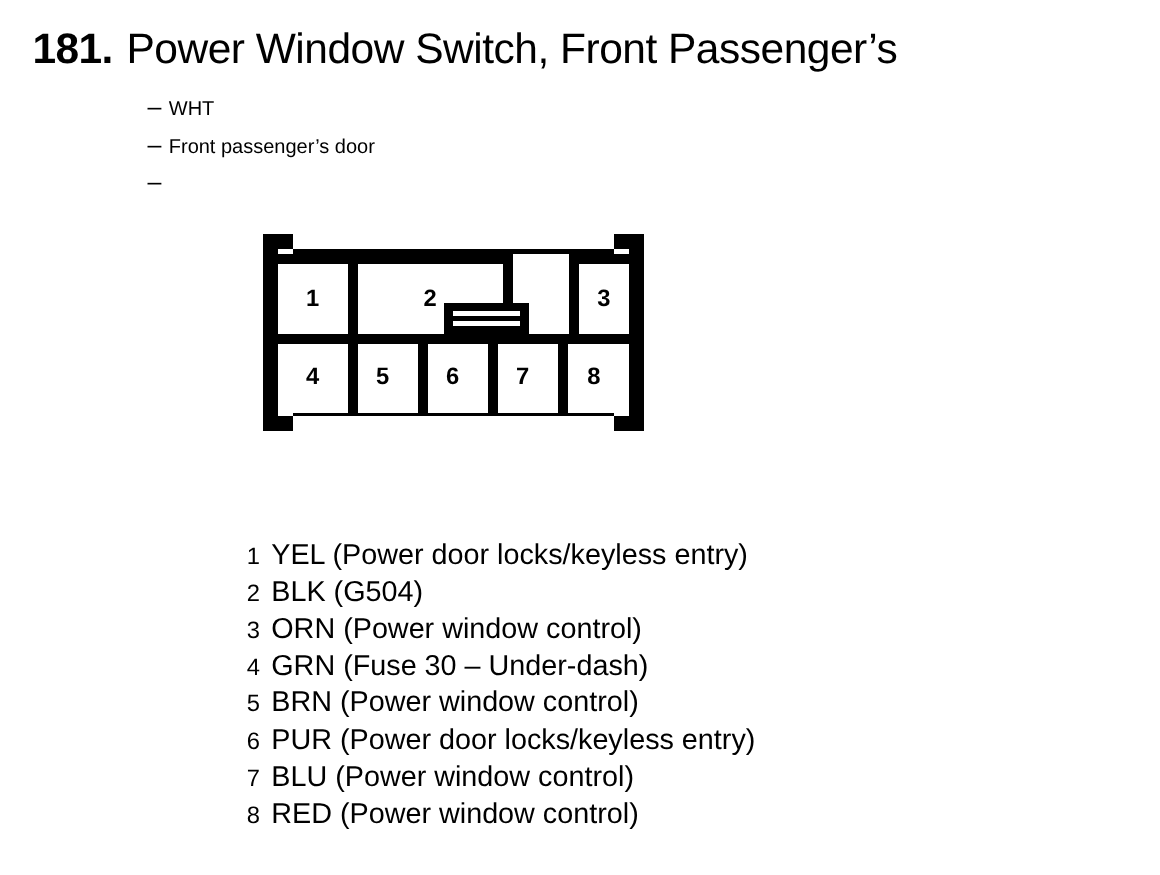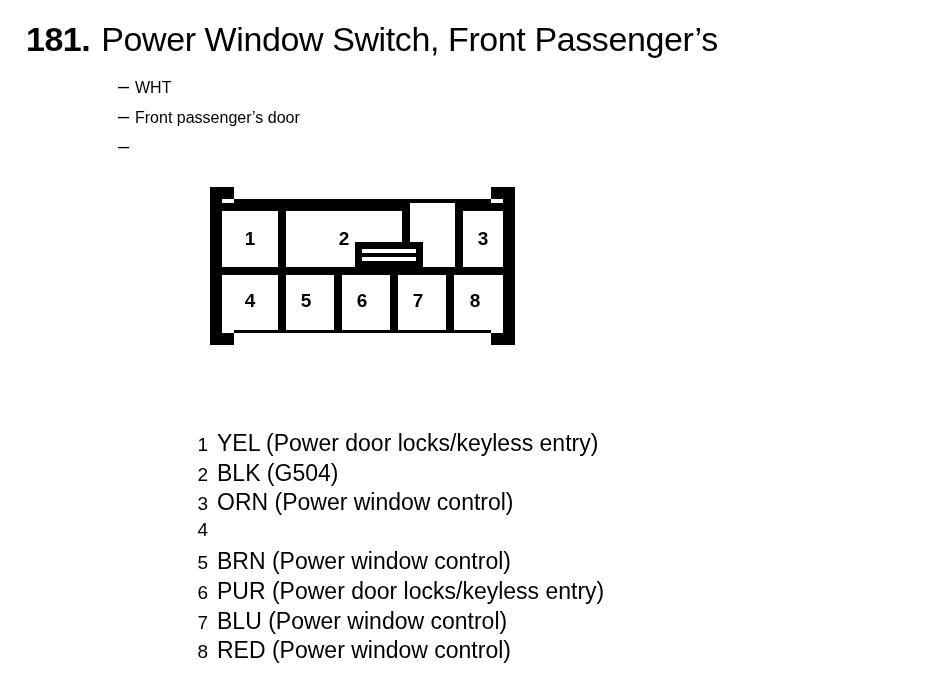--- a/index.html
+++ b/index.html
@@ -194,20 +194,21 @@
   <div class="pin-row">
     <span class="pin-num">2</span>
     <span class="pin-desc">BLK (G504)</span>
   </div>
   <div class="pin-row">
     <span class="pin-num">3</span>
     <span class="pin-desc">ORN (Power window control)</span>
   </div>
   <div class="pin-row">
     <span class="pin-num">4</span>
+    <span class="pin-desc">GRN (Fuse 30 – Under-dash)</span>
   </div>
   <div class="pin-row">
     <span class="pin-num">5</span>
     <span class="pin-desc">BRN (Power window control)</span>
   </div>
   <div class="pin-row">
     <span class="pin-num">6</span>
     <span class="pin-desc">PUR (Power door locks/keyless entry)</span>
   </div>
   <div class="pin-row">

